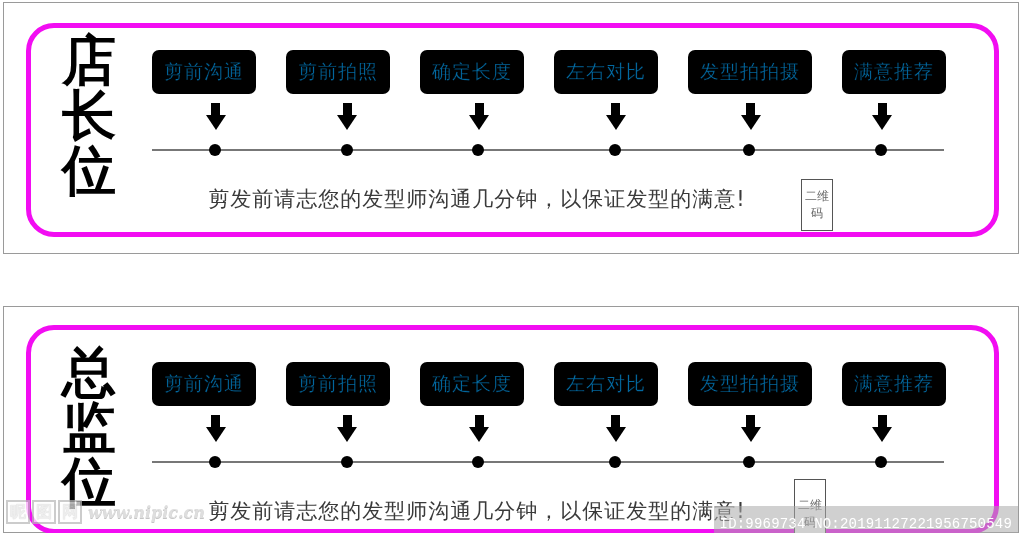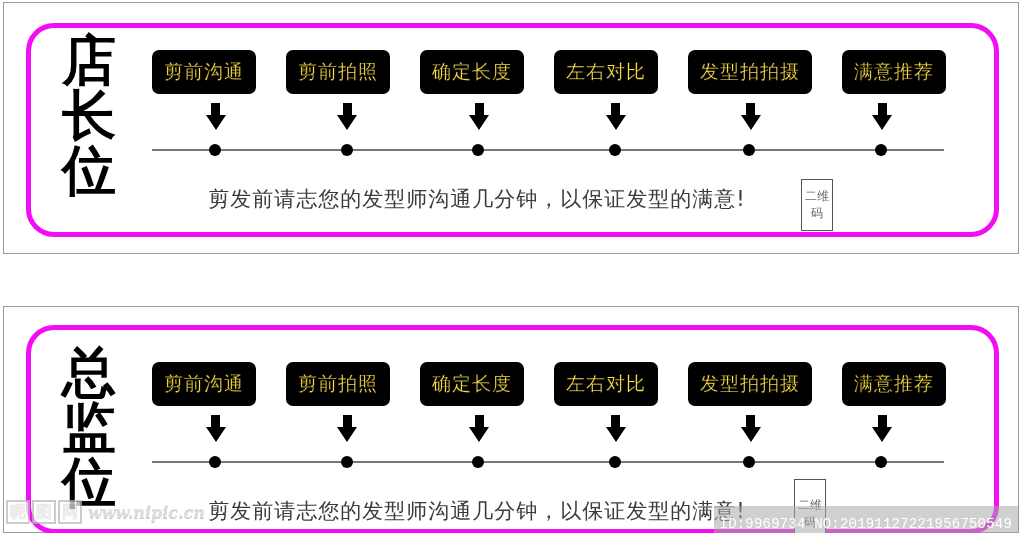--- a/index.html
+++ b/index.html
@@ -68,21 +68,21 @@
     width: 794px;
     height: 48px;
     display: flex;
     justify-content: space-between;
     align-items: flex-start;
   }
   #panel-2 .steps { top: 55px; }
 
   .step-chip {
     background: #000000;
-    color: #fde047;
+    color: #0369a1;
     border-radius: 7px;
     font-size: 19px;
     line-height: 1;
     padding: 12px 12px 13px 12px;
     letter-spacing: 1px;
     white-space: nowrap;
     font-family: "DejaVu Sans", "Liberation Sans", sans-serif;
     -webkit-text-stroke: 0.3px #000;
   }
 

